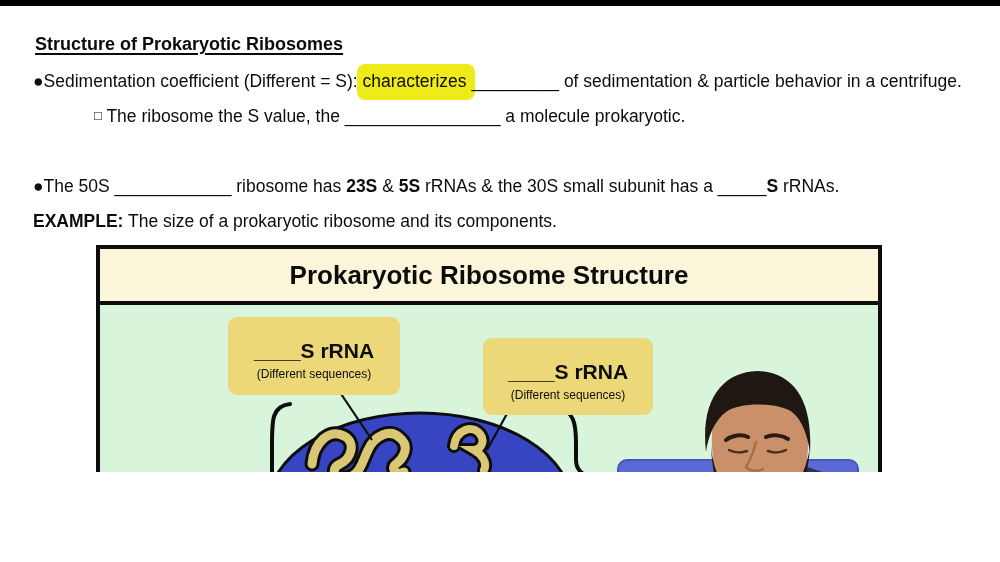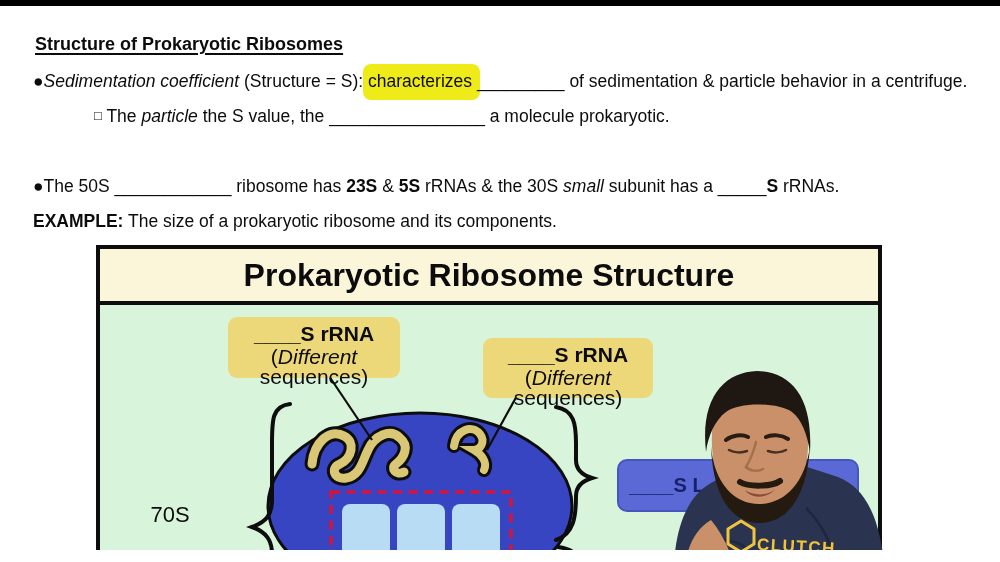--- a/index.html
+++ b/index.html
@@ -1,56 +1,56 @@
 <!DOCTYPE html>
 <html><head>
 <meta charset="utf-8">
 <style>
   html,body{margin:0;padding:0;}
-  #screen{position:relative;width:1000px;height:550px;overflow:hidden;background:#ffffff;
+  #screen{position:relative;width:1000px;height:472px;overflow:hidden;background:#ffffff;
           font-family:"Liberation Sans","DejaVu Sans",sans-serif;color:#0c0c0c;}
   .topbar{position:absolute;left:0;top:0;width:1000px;height:6px;background:#000;z-index:6;}
   
   .note-title{position:absolute;left:35px;top:34px;font-size:18px;font-weight:bold;
               text-decoration:underline;text-decoration-thickness:2px;text-underline-offset:3px;
               white-space:nowrap;z-index:5;}
   .note-line{position:absolute;font-size:17.5px;line-height:22px;white-space:nowrap;z-index:5;}
-  .i{font-style:italic;}
+  .i{}
   .b{font-weight:bold;}
   .sq{font-size:13px;position:relative;top:-2px;}
   .hl{background:#efeb19;border-radius:8px;padding:7px 8px 9px 5px;margin:16px -8px 0 -5px;}
   
   .panel{position:absolute;left:96px;top:245px;width:778px;height:340px;background:#d8f5dc;
          border:4px solid #0d0d0d;z-index:1;}
   .panel-title{height:52px;background:#fbf6da;border-bottom:4px solid #0d0d0d;
-               text-align:center;line-height:52px;font-size:32px;font-weight:bold;}
+               text-align:center;line-height:52px;font-size:26px;font-weight:bold;}
   .rrna-box{position:absolute;background:#edd879;border-radius:9px;text-align:center;
-            z-index:3;padding-top:4px;}
+            z-index:3;padding-top:21px;}
   .rrna-box .l1{font-size:21px;font-weight:bold;line-height:26px;}
-  .rrna-box .l2{font-size:21px;line-height:20px;}
+  .rrna-box .l2{font-size:12px;line-height:20px;}
   .box1{left:228px;top:317px;width:172px;height:57px;}
   .box2{left:483px;top:338px;width:170px;height:56px;}
   .r70s{position:absolute;left:100px;top:501px;width:140px;text-align:center;
         font-size:22px;font-weight:normal;line-height:27px;z-index:3;}
   .lsu-box{position:absolute;left:617px;top:459px;width:242px;height:53px;background:#5a69d6;
            border:2px solid #4756bc;border-radius:10px;box-sizing:border-box;z-index:3;
            color:#17206b;font-size:20px;font-weight:bold;line-height:49px;padding-left:10px;}
   svg{position:absolute;left:0;top:0;pointer-events:none;}
   #art{z-index:2;}
   #person{z-index:4;}
 </style>
 </head>
 <body>
 
 <div id="screen">
   <div class="topbar"></div>
 
   <div class="note-title">Structure of Prokaryotic Ribosomes</div>
-  <div class="note-line" style="left:33px;top:70px;"><span>●</span><span class="i">Sedimentation coefficient</span><span> (Structure = S): </span><span class="hl">characterizes</span><span> _________ of sedimentation &amp; particle behavior in a centrifuge.</span></div>
-  <div class="note-line" style="left:94px;top:105px;"><span class="sq">□</span><span> The </span><span class="i">particle</span><span> the S value, the ________________ a molecule prokaryotic.</span></div>
+  <div class="note-line" style="left:33px;top:70px;"><span>●</span><span class="i">Sedimentation coefficient</span><span> (Different = S): </span><span class="hl">characterizes</span><span> _________ of sedimentation &amp; particle behavior in a centrifuge.</span></div>
+  <div class="note-line" style="left:94px;top:105px;"><span class="sq">□</span><span> The </span><span class="i">ribosome</span><span> the S value, the ________________ a molecule prokaryotic.</span></div>
   <div class="note-line" style="left:33px;top:175px;"><span>●The 50S ____________ ribosome has </span><span class="b">23S</span><span> &amp; </span><span class="b">5S</span><span> rRNAs &amp; the 30S </span><span class="i">small</span><span> subunit has a _____</span><span class="b">S</span><span> rRNAs.</span></div>
   <div class="note-line" style="left:33px;top:210px;"><span class="b">EXAMPLE:</span><span> The size of a prokaryotic ribosome and its components.</span></div>
 
   <div class="panel">
     <div class="panel-title">Prokaryotic Ribosome Structure</div>
   </div>
 
   <svg id="art" width="1000" height="562" viewBox="0 0 1000 562">
     <ellipse cx="420" cy="506" rx="152" ry="93" fill="#3845c2" stroke="#0d0d0d" stroke-width="3"></ellipse>
     <g fill="none" stroke-linecap="round">

